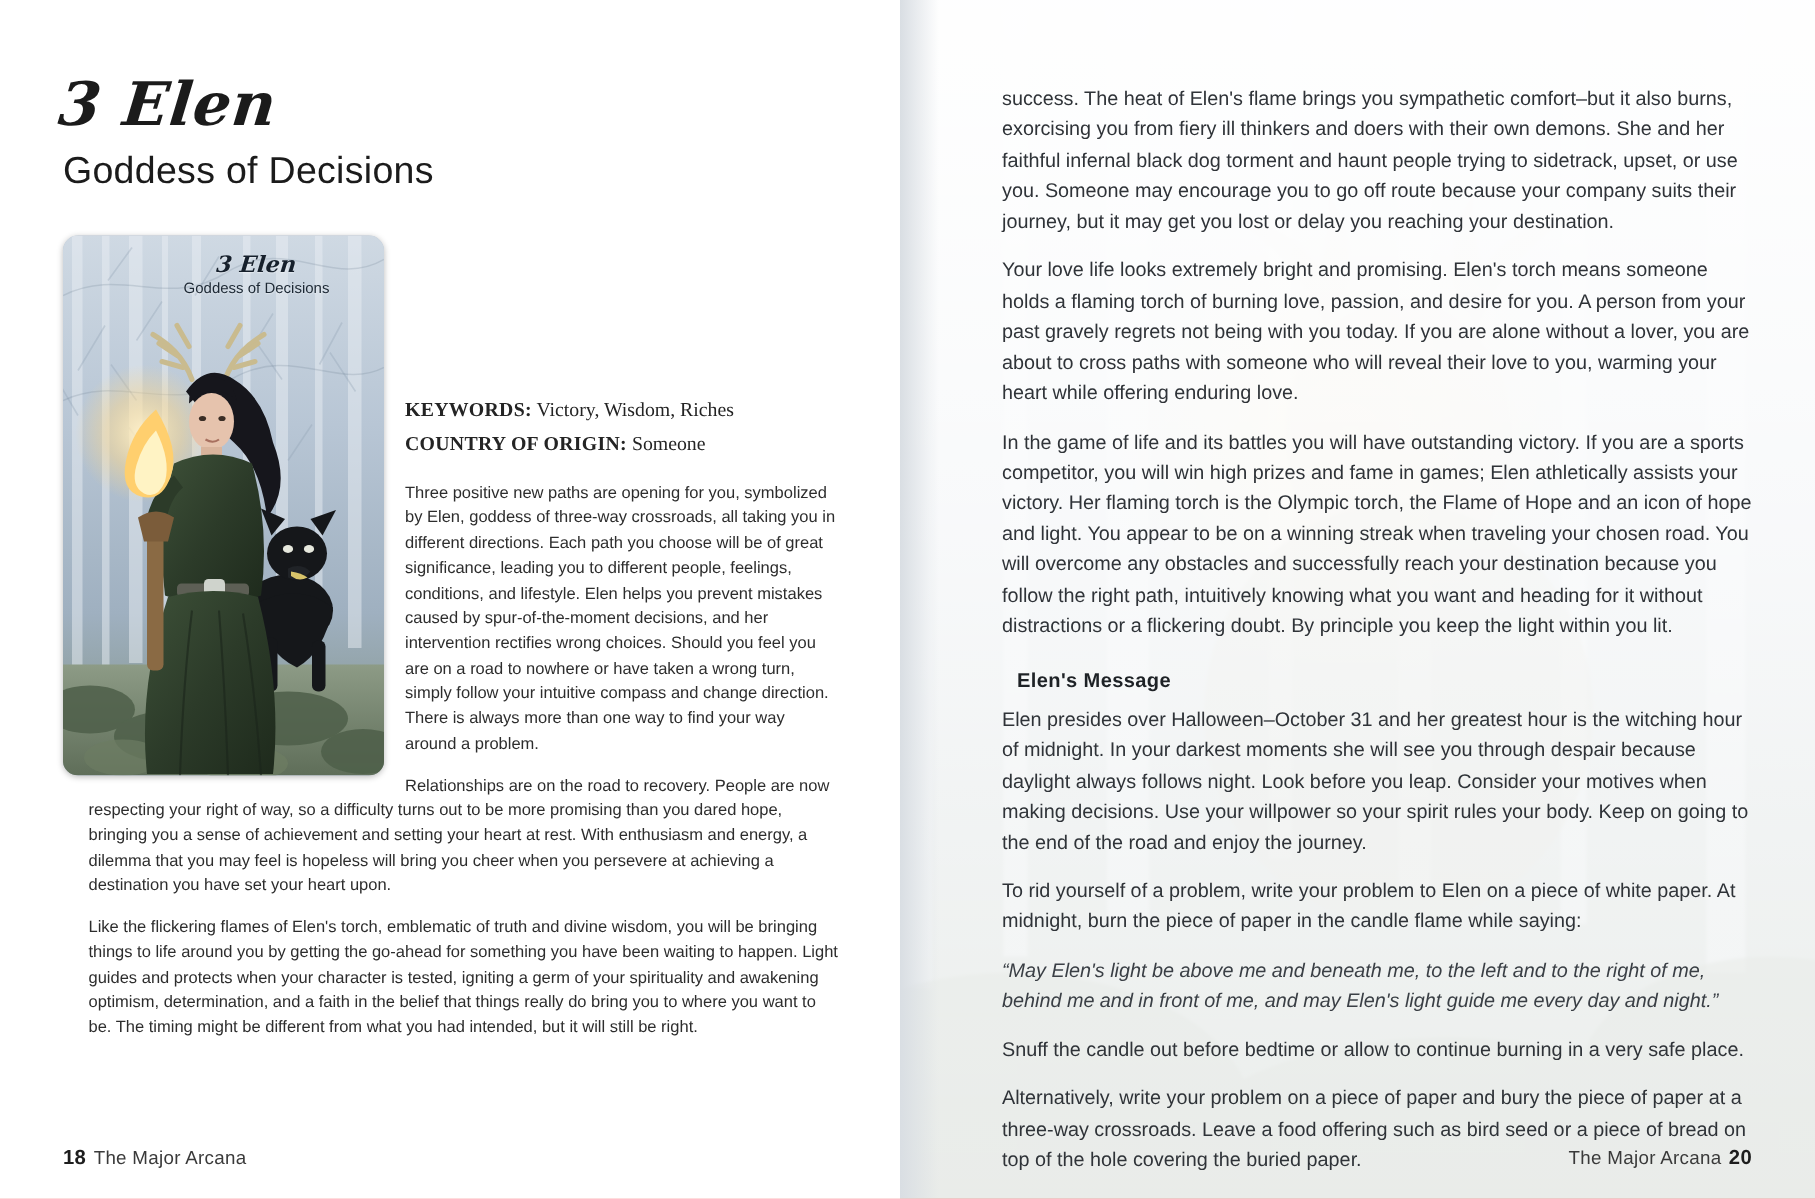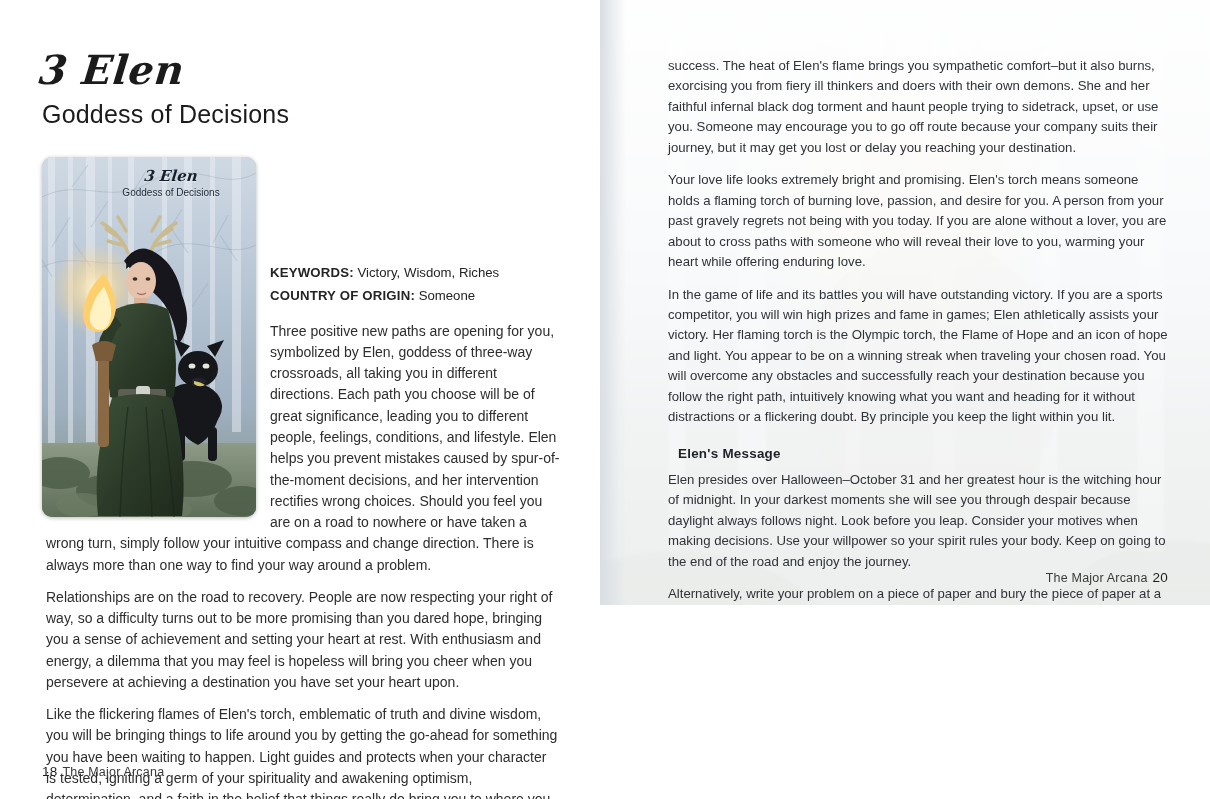--- a/index.html
+++ b/index.html
@@ -13,21 +13,21 @@
 
   
   .page-left{
     position:relative;
     width:600px;height:799px;
     background:#ffffff;
     flex:0 0 600px;
   }
   .page-right{
     position:relative;
-    width:610px;height:605px;
+    width:610px;height:799px;
     flex:0 0 610px;
     background:#fca5a5;
     overflow:hidden;
   }
 
   
   .wm{position:absolute;inset:0;overflow:hidden;}
   .wm-base{
     position:absolute;inset:0;
     background:
@@ -81,24 +81,24 @@
   }
   .meta-line{
     font-size:13.2px;
     line-height:1.55;
     color:#242424;
     margin:0 0 3px 0;
   }
   .meta-line b{font-weight:700;letter-spacing:.2px;}
 
   p.body{
-    font-size:14px;
+    font-size:11px;
     line-height:1.52;
     color:#2d2d2d;
-    margin:0 0 11px 4px;
+    margin:0 0 11px 17px;
     text-align:left;
   }
   .page-right p.body{font-size:13.2px;line-height:1.55;color:#2f3338;margin:0 0 12px 0;}
 
   .section-head{
     font-size:13.4px;
     font-weight:700;
     color:#1e2226;
     margin:18px 0 9px 10px;
     letter-spacing:.25px;
@@ -134,31 +134,31 @@
   .tc-title .t1{
     font-family:"DejaVu Serif",serif;font-style:italic;font-weight:700;
     font-size:15px;color:#16202c;line-height:1;transform:skewX(-6deg);
     text-shadow:0 1px 1px rgba(255,255,255,.5);
   }
   .tc-title .t2{
     font-size:10px;color:#1b2733;margin-top:4px;line-height:1;
     text-shadow:0 1px 1px rgba(255,255,255,.5);
   }
 
-  .keywords-wrap{padding-top:112px;}
+  .keywords-wrap{padding-top:112px;font-family:Liberation Serif, serif;}
   .intro-col{margin-top:14px;}
 
   
   .footer{
     position:absolute;bottom:20px;
     font-size:12.5px;color:#3a3a3a;letter-spacing:.2px;
   }
   .footer-left{left:42px;}
   .footer-right{right:42px;}
-  .folio{font-weight:400;font-size:13.5px;color:#1d1d1d;}
+  .folio{font-weight:700;font-size:13.5px;color:#1d1d1d;}
   .folio-sep{display:inline-block;width:5px;}
 
   .clearfix::after{content:"";display:block;clear:both;}
 </style>
 </head>
 <body>
 
 <div class="spread">
 
   <div class="page-left">
@@ -367,20 +367,23 @@
 
     <div class="content-right">
       <div style="height:56px"></div>
       <p class="body">success. The heat of Elen's flame brings you sympathetic comfort–but it also burns, exorcising you from fiery ill thinkers and doers with their own demons. She and her faithful infernal black dog torment and haunt people trying to sidetrack, upset, or use you. Someone may encourage you to go off route because your company suits their journey, but it may get you lost or delay you reaching your destination.</p>
       <p class="body">Your love life looks extremely bright and promising. Elen's torch means someone holds a flaming torch of burning love, passion, and desire for you. A person from your past gravely regrets not being with you today. If you are alone without a lover, you are about to cross paths with someone who will reveal their love to you, warming your heart while offering enduring love.</p>
       <p class="body">In the game of life and its battles you will have outstanding victory. If you are a sports competitor, you will win high prizes and fame in games; Elen athletically assists your victory. Her flaming torch is the Olympic torch, the Flame of Hope and an icon of hope and light. You appear to be on a winning streak when traveling your chosen road. You will overcome any obstacles and successfully reach your destination because you follow the right path, intuitively knowing what you want and heading for it without distractions or a flickering doubt. By principle you keep the light within you lit.</p>
 
       <h3 class="section-head">Elen's Message</h3>
       <p class="body">Elen presides over Halloween–October 31 and her greatest hour is the witching hour of midnight. In your darkest moments she will see you through despair because daylight always follows night. Look before you leap. Consider your motives when making decisions. Use your willpower so your spirit rules your body. Keep on going to the end of the road and enjoy the journey.</p>
 
+      <p class="body">To rid yourself of a problem, write your problem to Elen on a piece of white paper. At midnight, burn the piece of paper in the candle flame while saying:</p>
+      <p class="verse">“May Elen's light be above me and beneath me, to the left and to the right of me, behind me and in front of me, and may Elen's light guide me every day and night.”</p>
+      <p class="body">Snuff the candle out before bedtime or allow to continue burning in a very safe place.</p>
       <p class="body">Alternatively, write your problem on a piece of paper and bury the piece of paper at a three-way crossroads. Leave a food offering such as bird seed or a piece of bread on top of the hole covering the buried paper.</p>
     </div>
 
     <div class="footer footer-right">
       <span>The Major Arcana</span><span class="folio-sep"></span><span class="folio">20</span>
     </div>
   </div>
 </div>
 
 </body></html>

